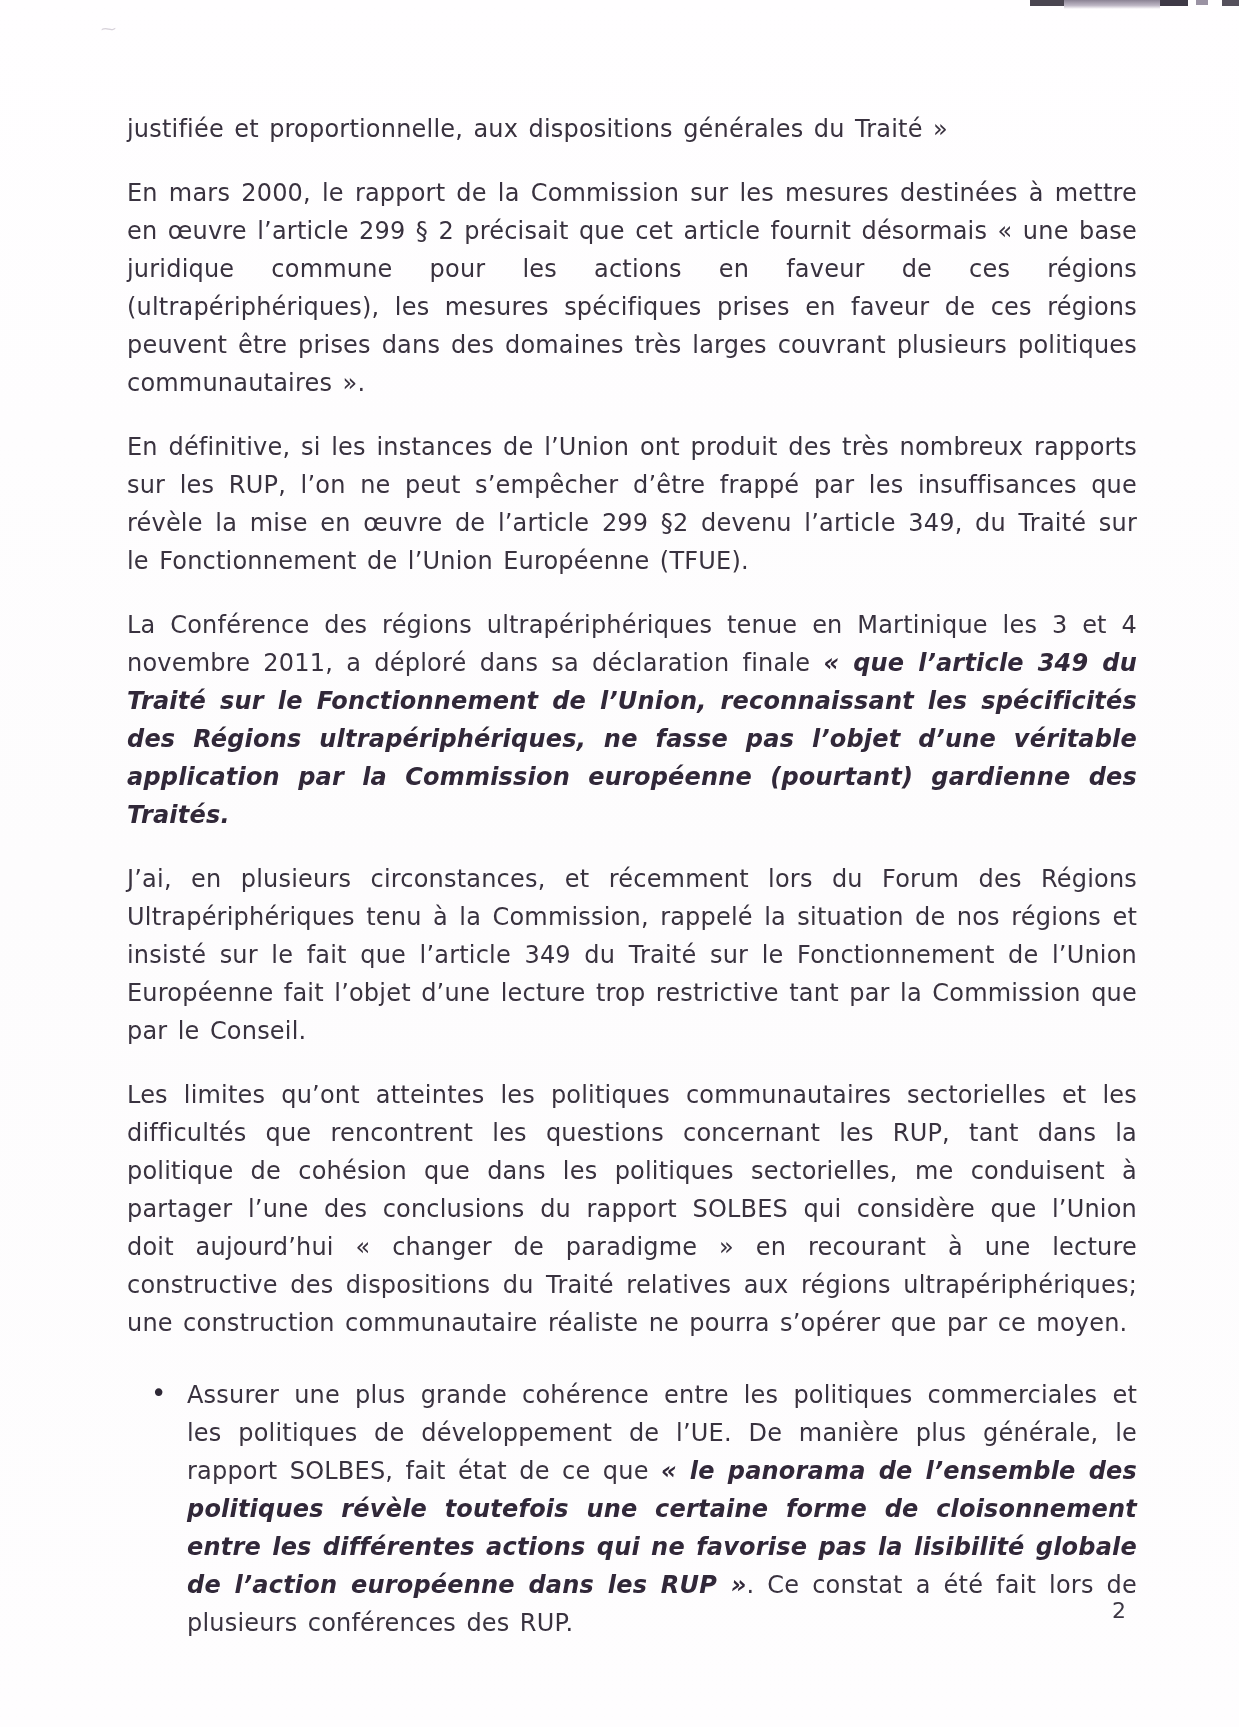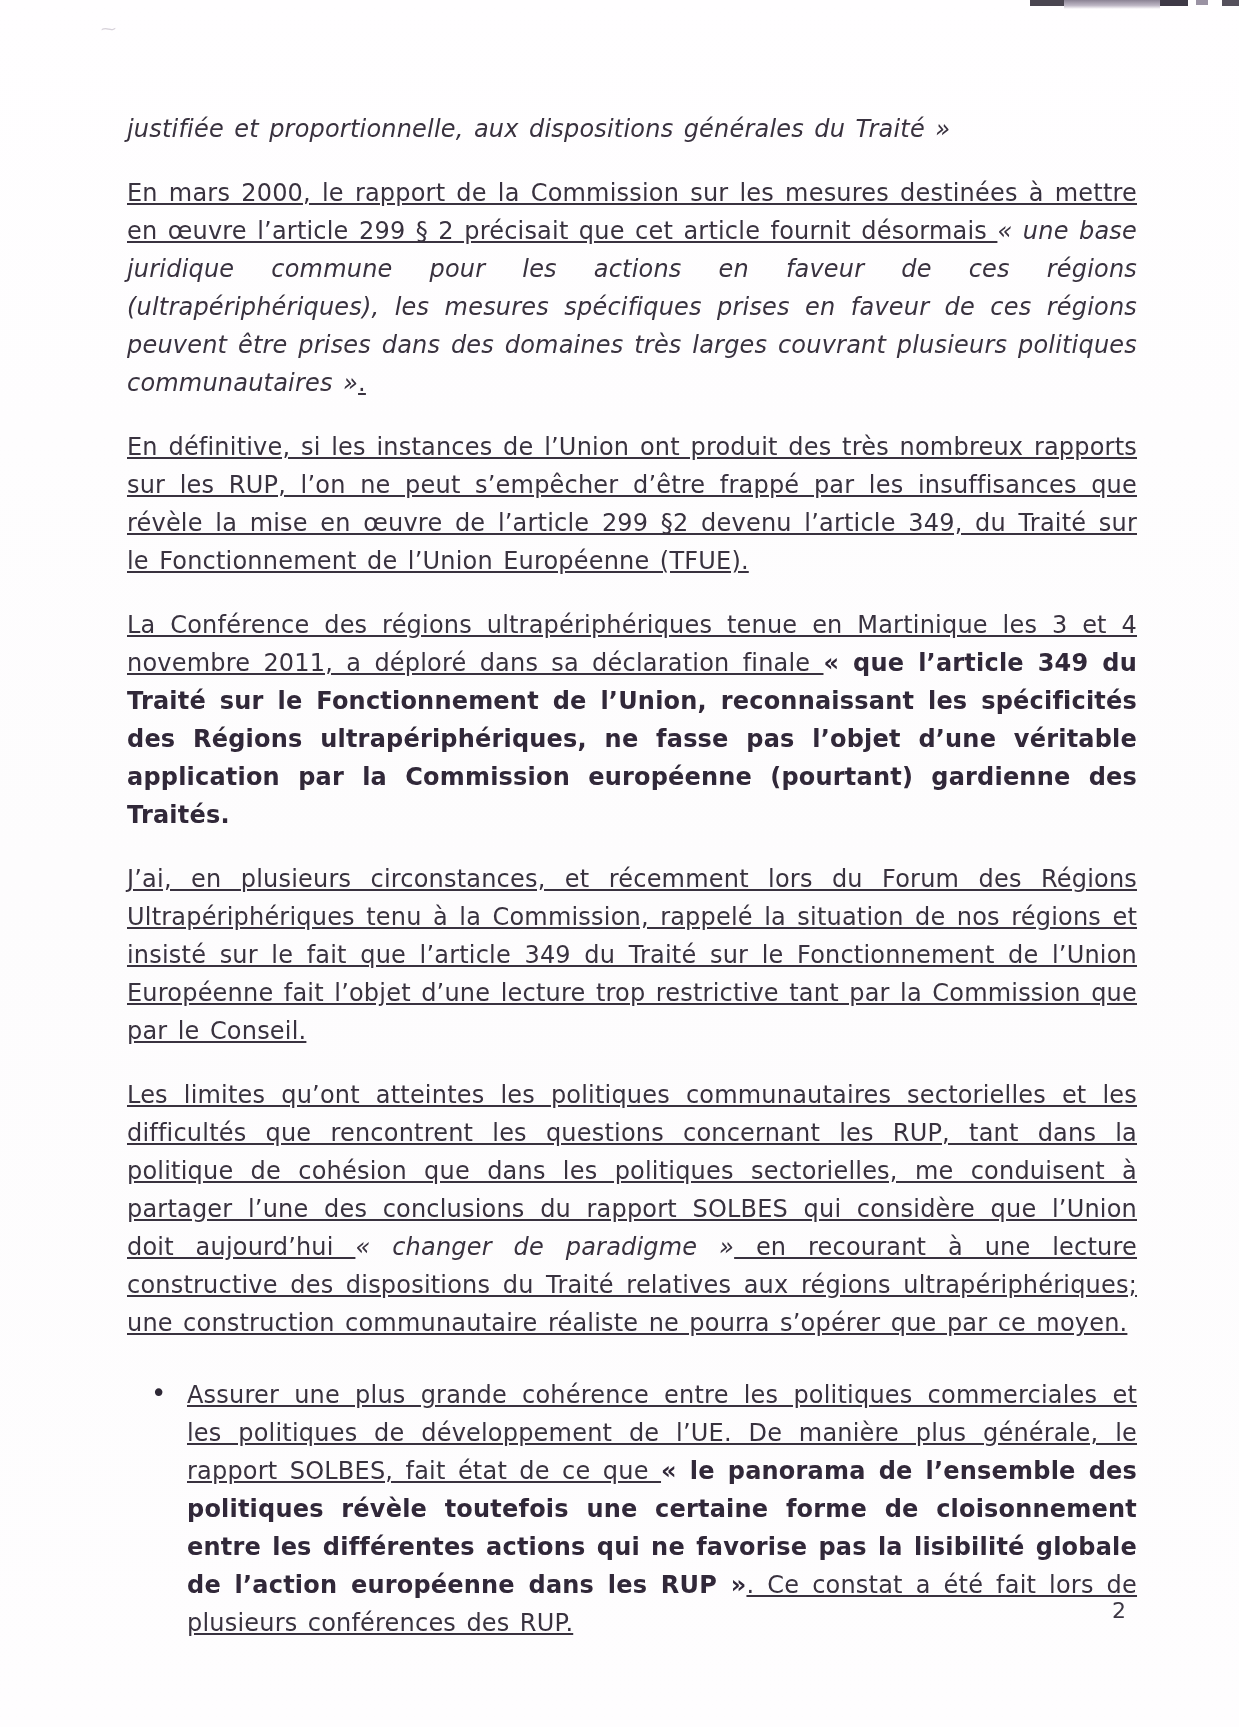--- a/index.html
+++ b/index.html
@@ -21,23 +21,23 @@
     font-size:24px;
     line-height:38px;
     letter-spacing:0.2px;
   }
   .para {
     text-align:justify;
     text-align-last:left;
     margin-bottom:26px;
     word-spacing:2.5px;
   }
-  .seg-n { font-style:normal;text-decoration:underline; }
-  .seg-i { font-style:italic; }
-  .seg-bi { font-weight:bold; color:#312839; }
+  .seg-n { font-style:normal; }
+  .seg-i { }
+  .seg-bi { font-style:italic; font-weight:bold; color:#312839; }
   .bullet {
     position:relative;
     padding-left:60px;
     margin-top:34px;
   }
   .bullet .dot {
     position:absolute; left:24px; top:-2px;
     font-size:26px; color:#2e2836;
   }
   .page-number {

